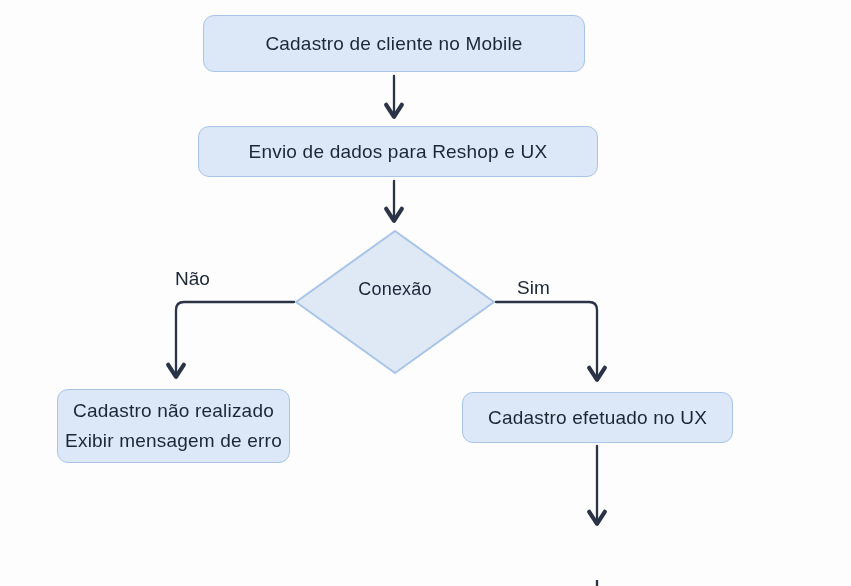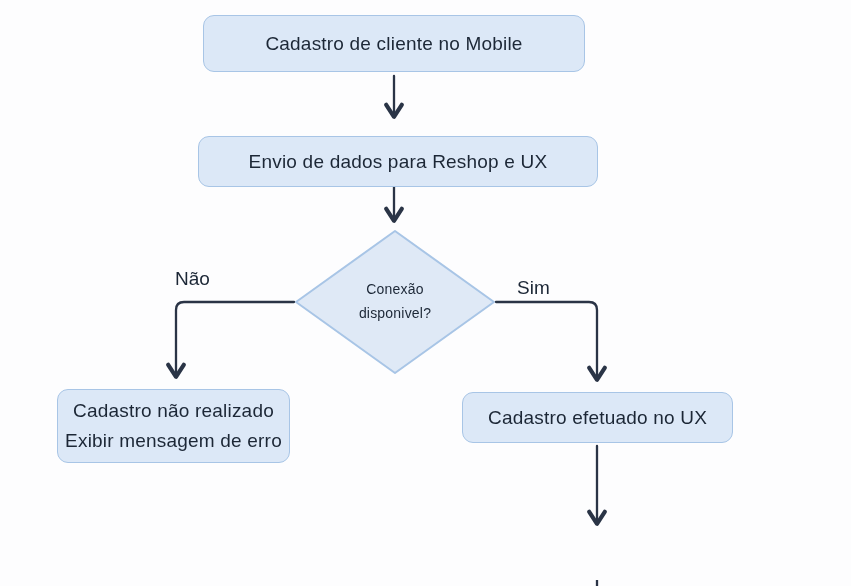--- a/index.html
+++ b/index.html
@@ -29,30 +29,30 @@
     flex-direction: column;
     align-items: center;
     justify-content: center;
     font-size: 19px;
     line-height: 30px;
     color: #1c2736;
     letter-spacing: 0.2px;
   }
   .node span { display: block; }
   .node-start  { left: 203px; top: 15px;  width: 382px; height: 57px; }
-  .node-send   { left: 198px; top: 136px; width: 400px; height: 51px; }
+  .node-send   { left: 198px; top: 126px; width: 400px; height: 51px; }
   .node-error  { left: 57px;  top: 389px; width: 233px; height: 74px; }
   .node-ux     { left: 462px; top: 392px; width: 271px; height: 51px; }
   .node-reshop { left: 458px; top: 534px; width: 303px; height: 45px; }
   .decision-label {
     position: absolute;
     left: 325px; top: 277px;
     width: 140px;
     text-align: center;
-    font-size: 14px;
+    font-size: 18px;
     line-height: 24px;
     color: #1c2736;
     letter-spacing: 0.2px;
   }
   .decision-label span { display: block; }
   .edge-label {
     position: absolute;
     width: 100px;
     text-align: left;
     font-size: 19px;
@@ -91,21 +91,20 @@
   <div class="node node-start">
     <span>Cadastro de cliente no Mobile</span>
   </div>
 
   <div class="node node-send">
     <span>Envio de dados para Reshop e UX</span>
   </div>
 
   <div class="decision-label">
     <span>Conexão</span>
-    <span>disponivel?</span>
   </div>
 
   <div class="edge-label edge-label-no">Não</div>
 
   <div class="edge-label edge-label-yes">Sim</div>
 
   <div class="node node-error">
     <span>Cadastro não realizado</span>
     <span>Exibir mensagem de erro</span>
   </div>

